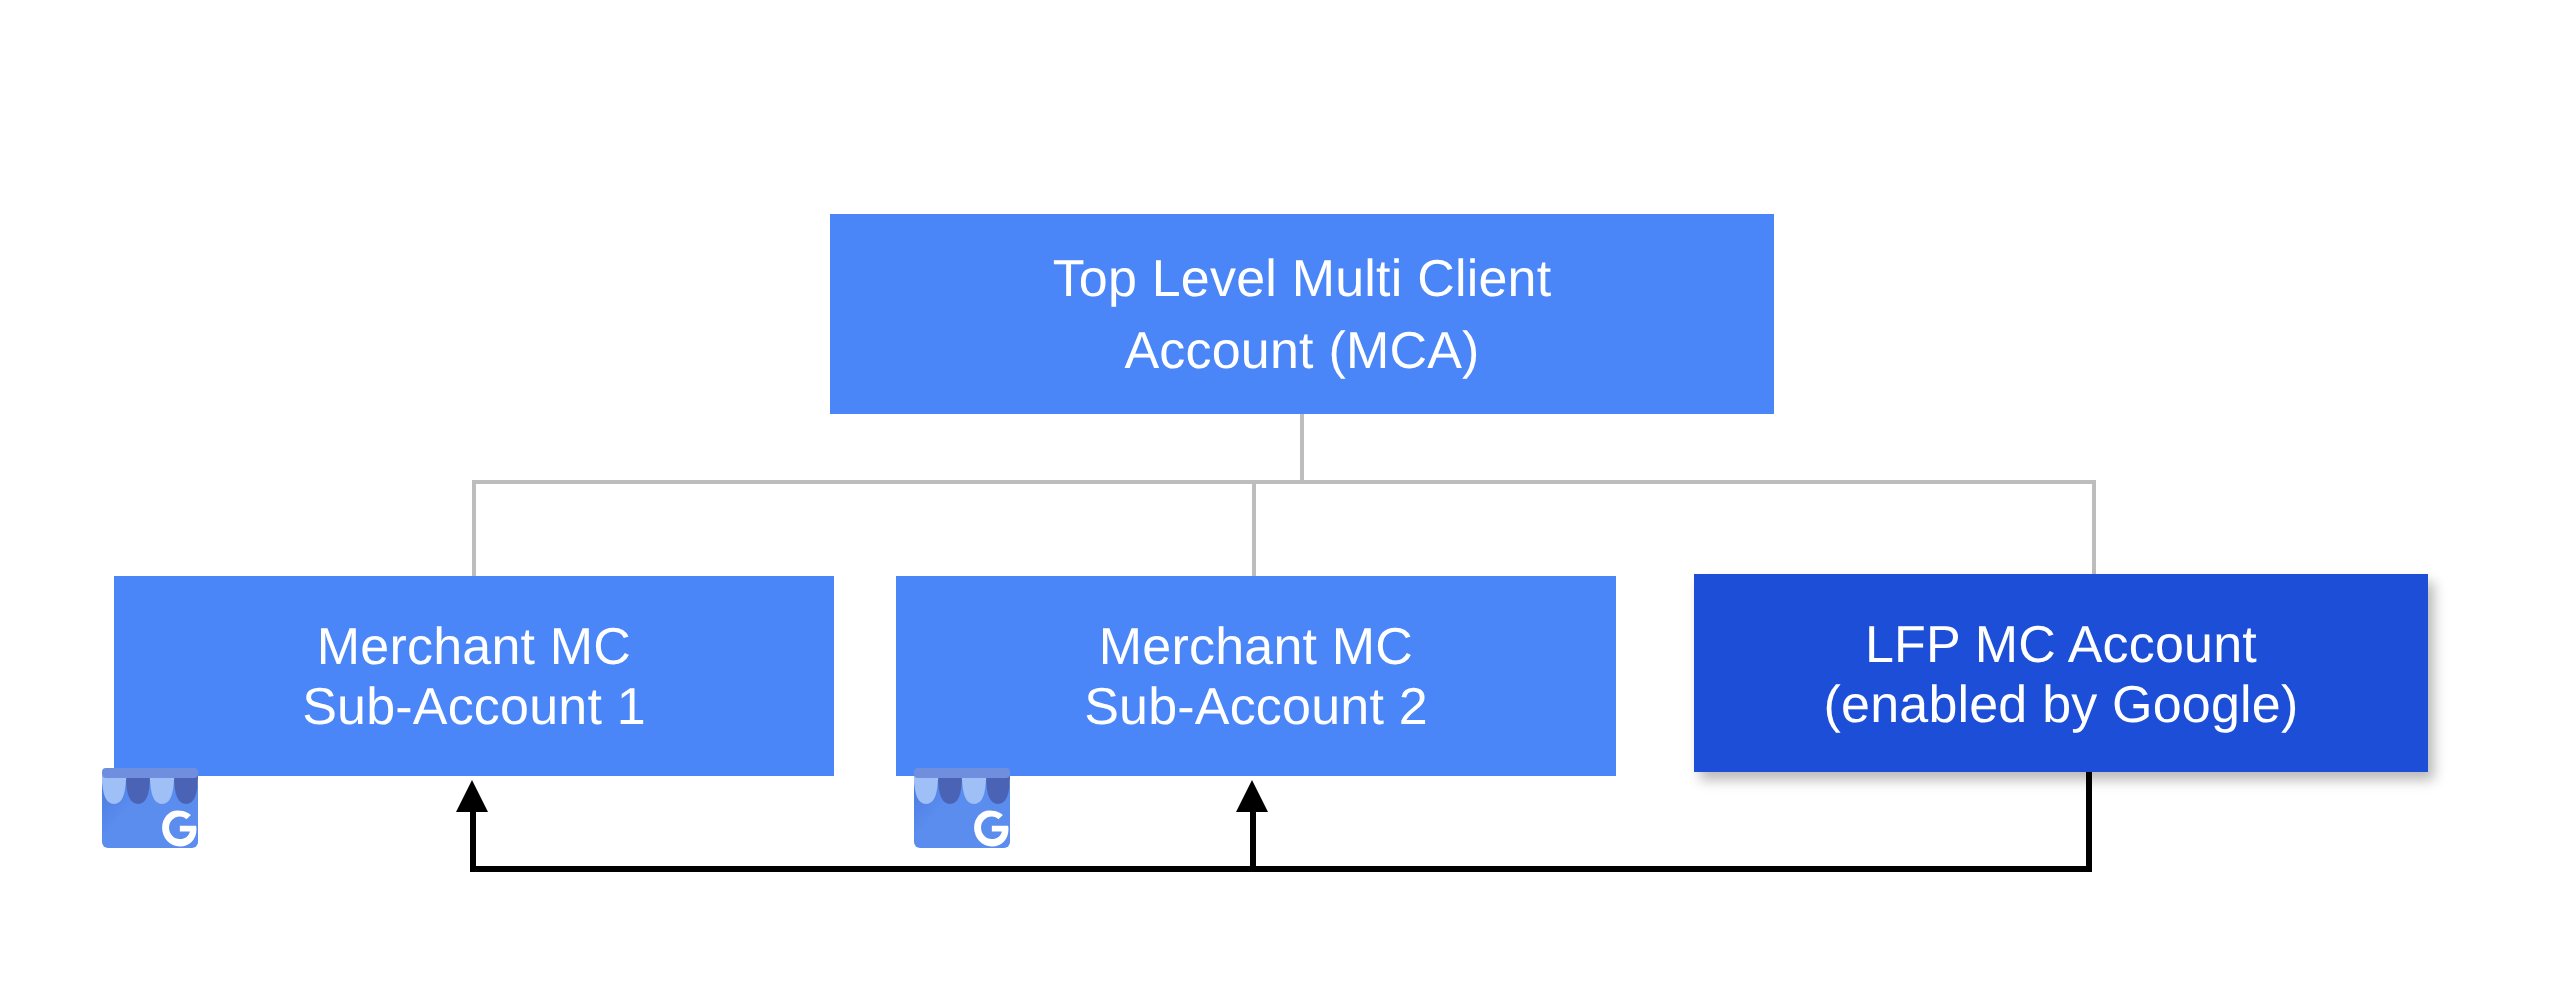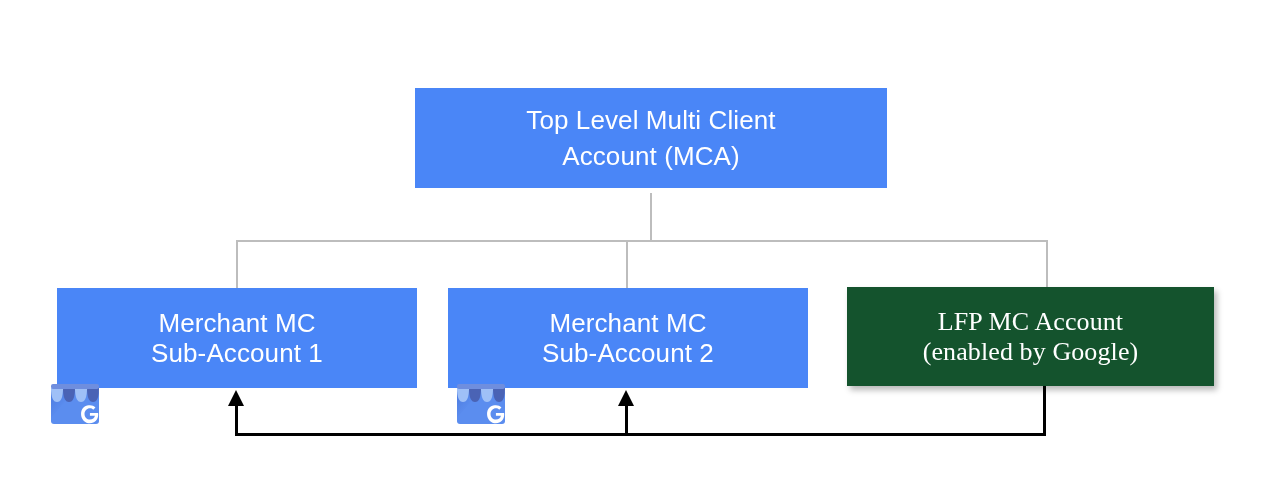--- a/index.html
+++ b/index.html
@@ -26,21 +26,21 @@
     text-align: center;
     color: #ffffff;
     font-size: 26px;
     line-height: 30px;
     letter-spacing: 0.1px;
     white-space: pre-line;
     z-index: 3;
   }
   .node-mca {
     left: 415px;
-    top: 88px;
+    top: 107px;
     width: 472px;
     height: 100px;
     background: #4a86f7;
     font-size: 26px;
     line-height: 36px;
   }
   .node-sub1 {
     left: 57px;
     top: 288px;
     width: 360px;
@@ -52,23 +52,22 @@
     top: 288px;
     width: 360px;
     height: 100px;
     background: #4a86f7;
   }
   .node-lfp {
     left: 847px;
     top: 287px;
     width: 367px;
     height: 99px;
-    background: #14532d;
+    background: #1d4ed8;
     box-shadow: 3px 4px 6px rgba(0,0,0,0.28);
-    font-family: Liberation Serif, serif;
   }
   .node-label {
     display: block;
     width: 100%;
   }
   
   .conn {
     position: absolute;
     background: #bdbdbd;
     z-index: 1;

